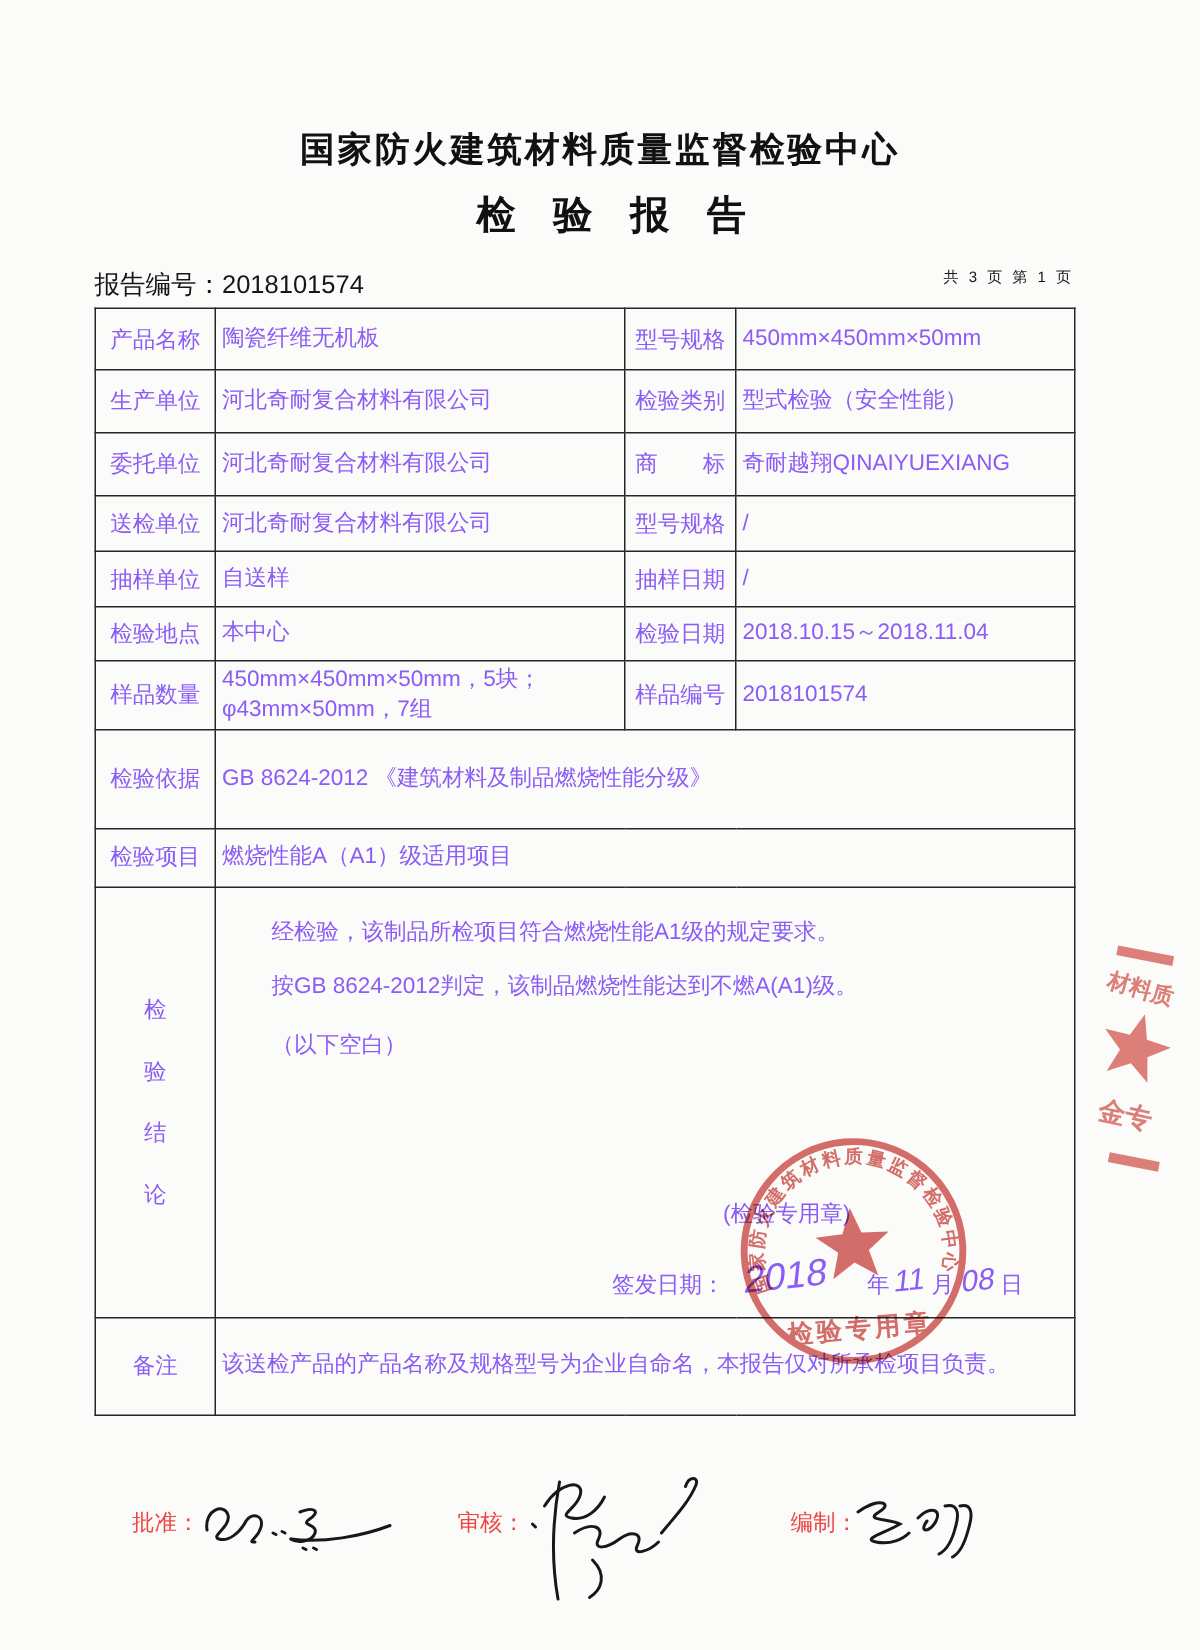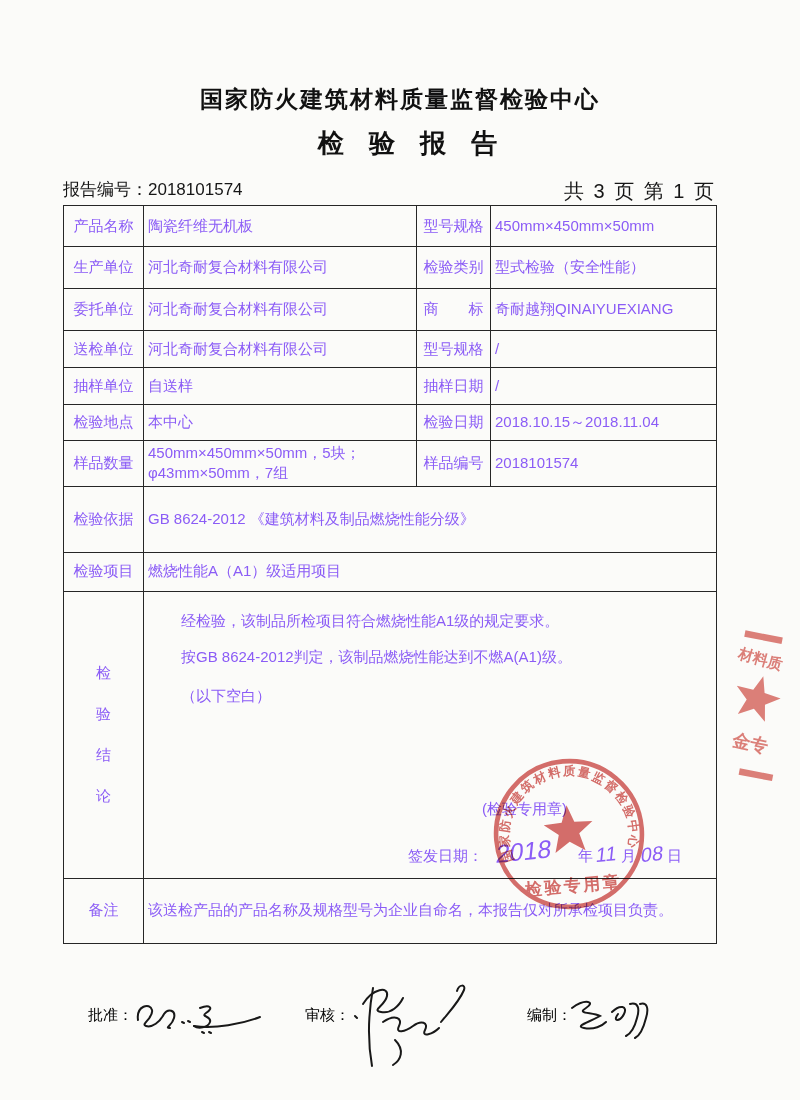--- a/index.html
+++ b/index.html
@@ -12,21 +12,21 @@
   
   .org-name{
     left:0;right:0;top:84px;text-align:center;
     font-size:23px;font-weight:bold;letter-spacing:2px;color:#111;
   }
   .doc-title{
     left:0;right:0;top:126px;text-align:center;
     font-size:26px;font-weight:bold;letter-spacing:9px;color:#111;margin-left:24px;
   }
   .meta-left{left:63px;top:178px;font-size:17px;}
-  .meta-right{right:84px;top:178px;font-size:20px;letter-spacing:2px;}
+  .meta-right{right:84px;top:178px;font-size:10px;letter-spacing:2px;}
   
   table.report{
     position:absolute;left:63px;top:205px;width:653px;
     border-collapse:collapse;table-layout:fixed;
   }
   table.report td{
     border:1.7px solid #262626;font-size:15px;color:#8b5cf6;
     padding:2px 4px;overflow:hidden;
   }
   td.lbl{text-align:center;padding:2px 1px;}
@@ -43,21 +43,21 @@
   .date-row span{position:absolute;bottom:4px;white-space:nowrap;}
   .hw{
     font-size:25px;font-weight:500;display:inline-block;
     transform:rotate(-6deg) skewX(-12deg);
   }
   .hw.sm{font-size:20px;}
   
   .main-seal{left:492px;top:757px;mix-blend-mode:multiply;opacity:.82;transform:rotate(-5deg);}
   .edge-seal{left:728px;top:622px;mix-blend-mode:multiply;opacity:.75;transform:rotate(4deg);}
   
-  .sig-label{font-size:15px;color:#000000;}
+  .sig-label{font-size:15px;color:#ef4444;}
   .sig-svg path{fill:none;stroke:#181818;stroke-width:2;stroke-linecap:round;}
 </style>
 </head>
 <body>
 
 <div class="abs org-name">国家防火建筑材料质量监督检验中心</div>
 <div class="abs doc-title">检 验 报 告</div>
 <div class="abs meta-left">
   <span>报告编号：</span><span>2018101574</span>
 </div>

